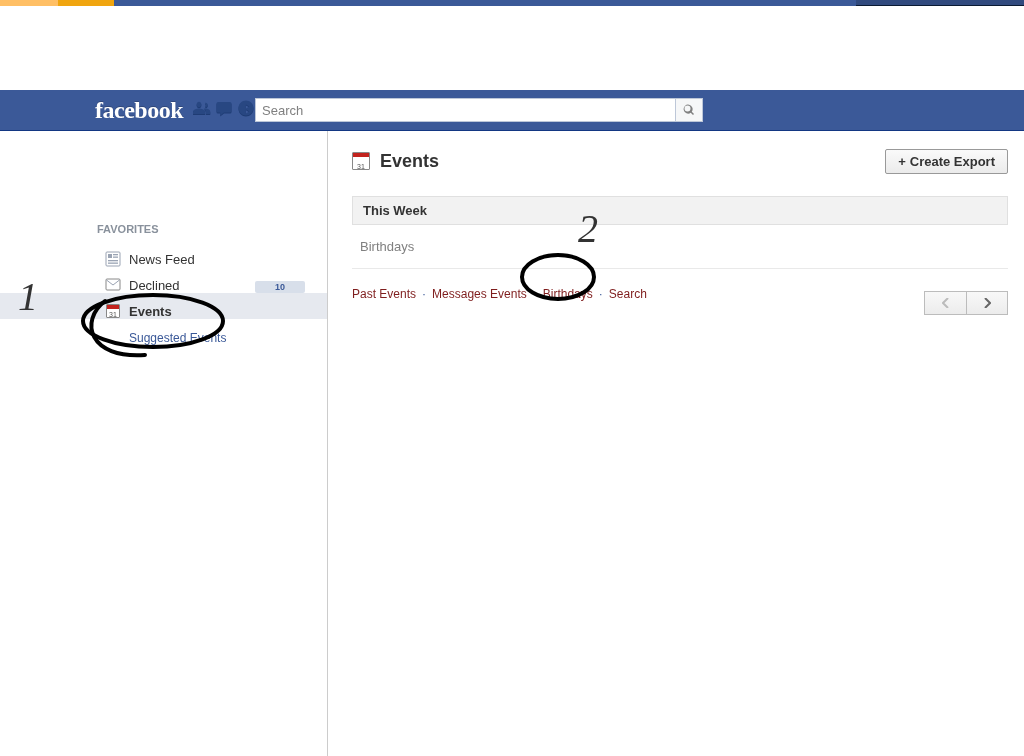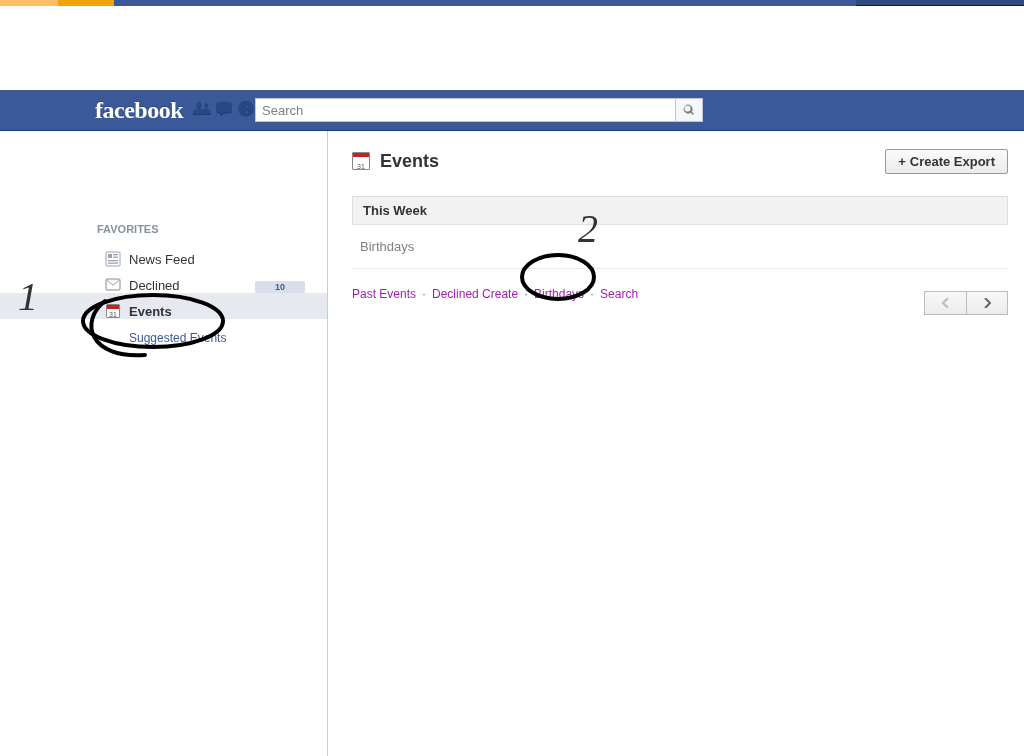--- a/index.html
+++ b/index.html
@@ -49,21 +49,21 @@
   .page-title-wrap { display:flex; align-items:center; }
   .page-title-wrap .page-icon { width:20px; height:20px; margin-right:8px;}
   .page-title { font-size:18px; font-weight:bold; color:#333;}
   .create-btn { background:linear-gradient(#fafafa,#ebebeb); border:1px solid #999; padding:4px 12px; font-size:13px; font-weight:bold; color:#333; cursor:pointer; border-radius:2px; display:flex; align-items:center;}
   .create-btn .plus { font-weight:bold; margin-right:4px;}
 
   .week-bar { background:#f2f2f2; border:1px solid #e0e0e0; padding:6px 10px; font-size:13px; font-weight:bold; color:#333; margin-bottom:10px;}
   .birth-row { color:#808080; font-size:13px; padding:4px 8px 14px 8px; border-bottom:1px solid #e9e9e9;}
 
   .footer-links { margin-top:18px; font-size:12px; display:flex; align-items:center; }
-  .footer-links a { color:#a21caf; text-decoration:none; cursor:pointer;}
+  .footer-links a { color:#7f1d1d; text-decoration:none; cursor:pointer;}
   .footer-links .dot { color:#3b5998; margin:0 6px; }
 
   .pager { position:absolute; right:16px; top:160px; display:flex;}
   .pager .pbtn { width:42px; height:24px; background:linear-gradient(#f8f8f8,#ececec); border:1px solid #bcbcbc; color:#777; display:flex; align-items:center; justify-content:center; cursor:pointer;}
   .pager .pbtn:first-child { border-right:none; color:#bbb;}
   .pager .pbtn svg { width:7px; height:10px; }
 
   
   .anno { position:absolute; pointer-events:none; }
   .anno svg path, .anno svg ellipse { fill:none; stroke:#000; stroke-width:4; stroke-linecap:round;}
@@ -167,21 +167,21 @@
         <span>Create Export</span>
       </button>
     </div>
 
     <div class="week-bar">This Week</div>
     <div class="birth-row">Birthdays</div>
 
     <div class="footer-links">
       <a>Past Events</a>
         <span class="dot">·</span>
-      <a>Declined Create</a>
+      <a>Messages Events</a>
         <span class="dot">·</span>
       <a>Birthdays</a>
         <span class="dot">·</span>
       <a>Search</a>
     </div>
 
     <div class="pager">
       <div class="pbtn">
         <svg viewBox="0 0 7 10">
             <path d="M6 0L1 5l5 5" fill="none" stroke="#bbb" stroke-width="2"></path>

